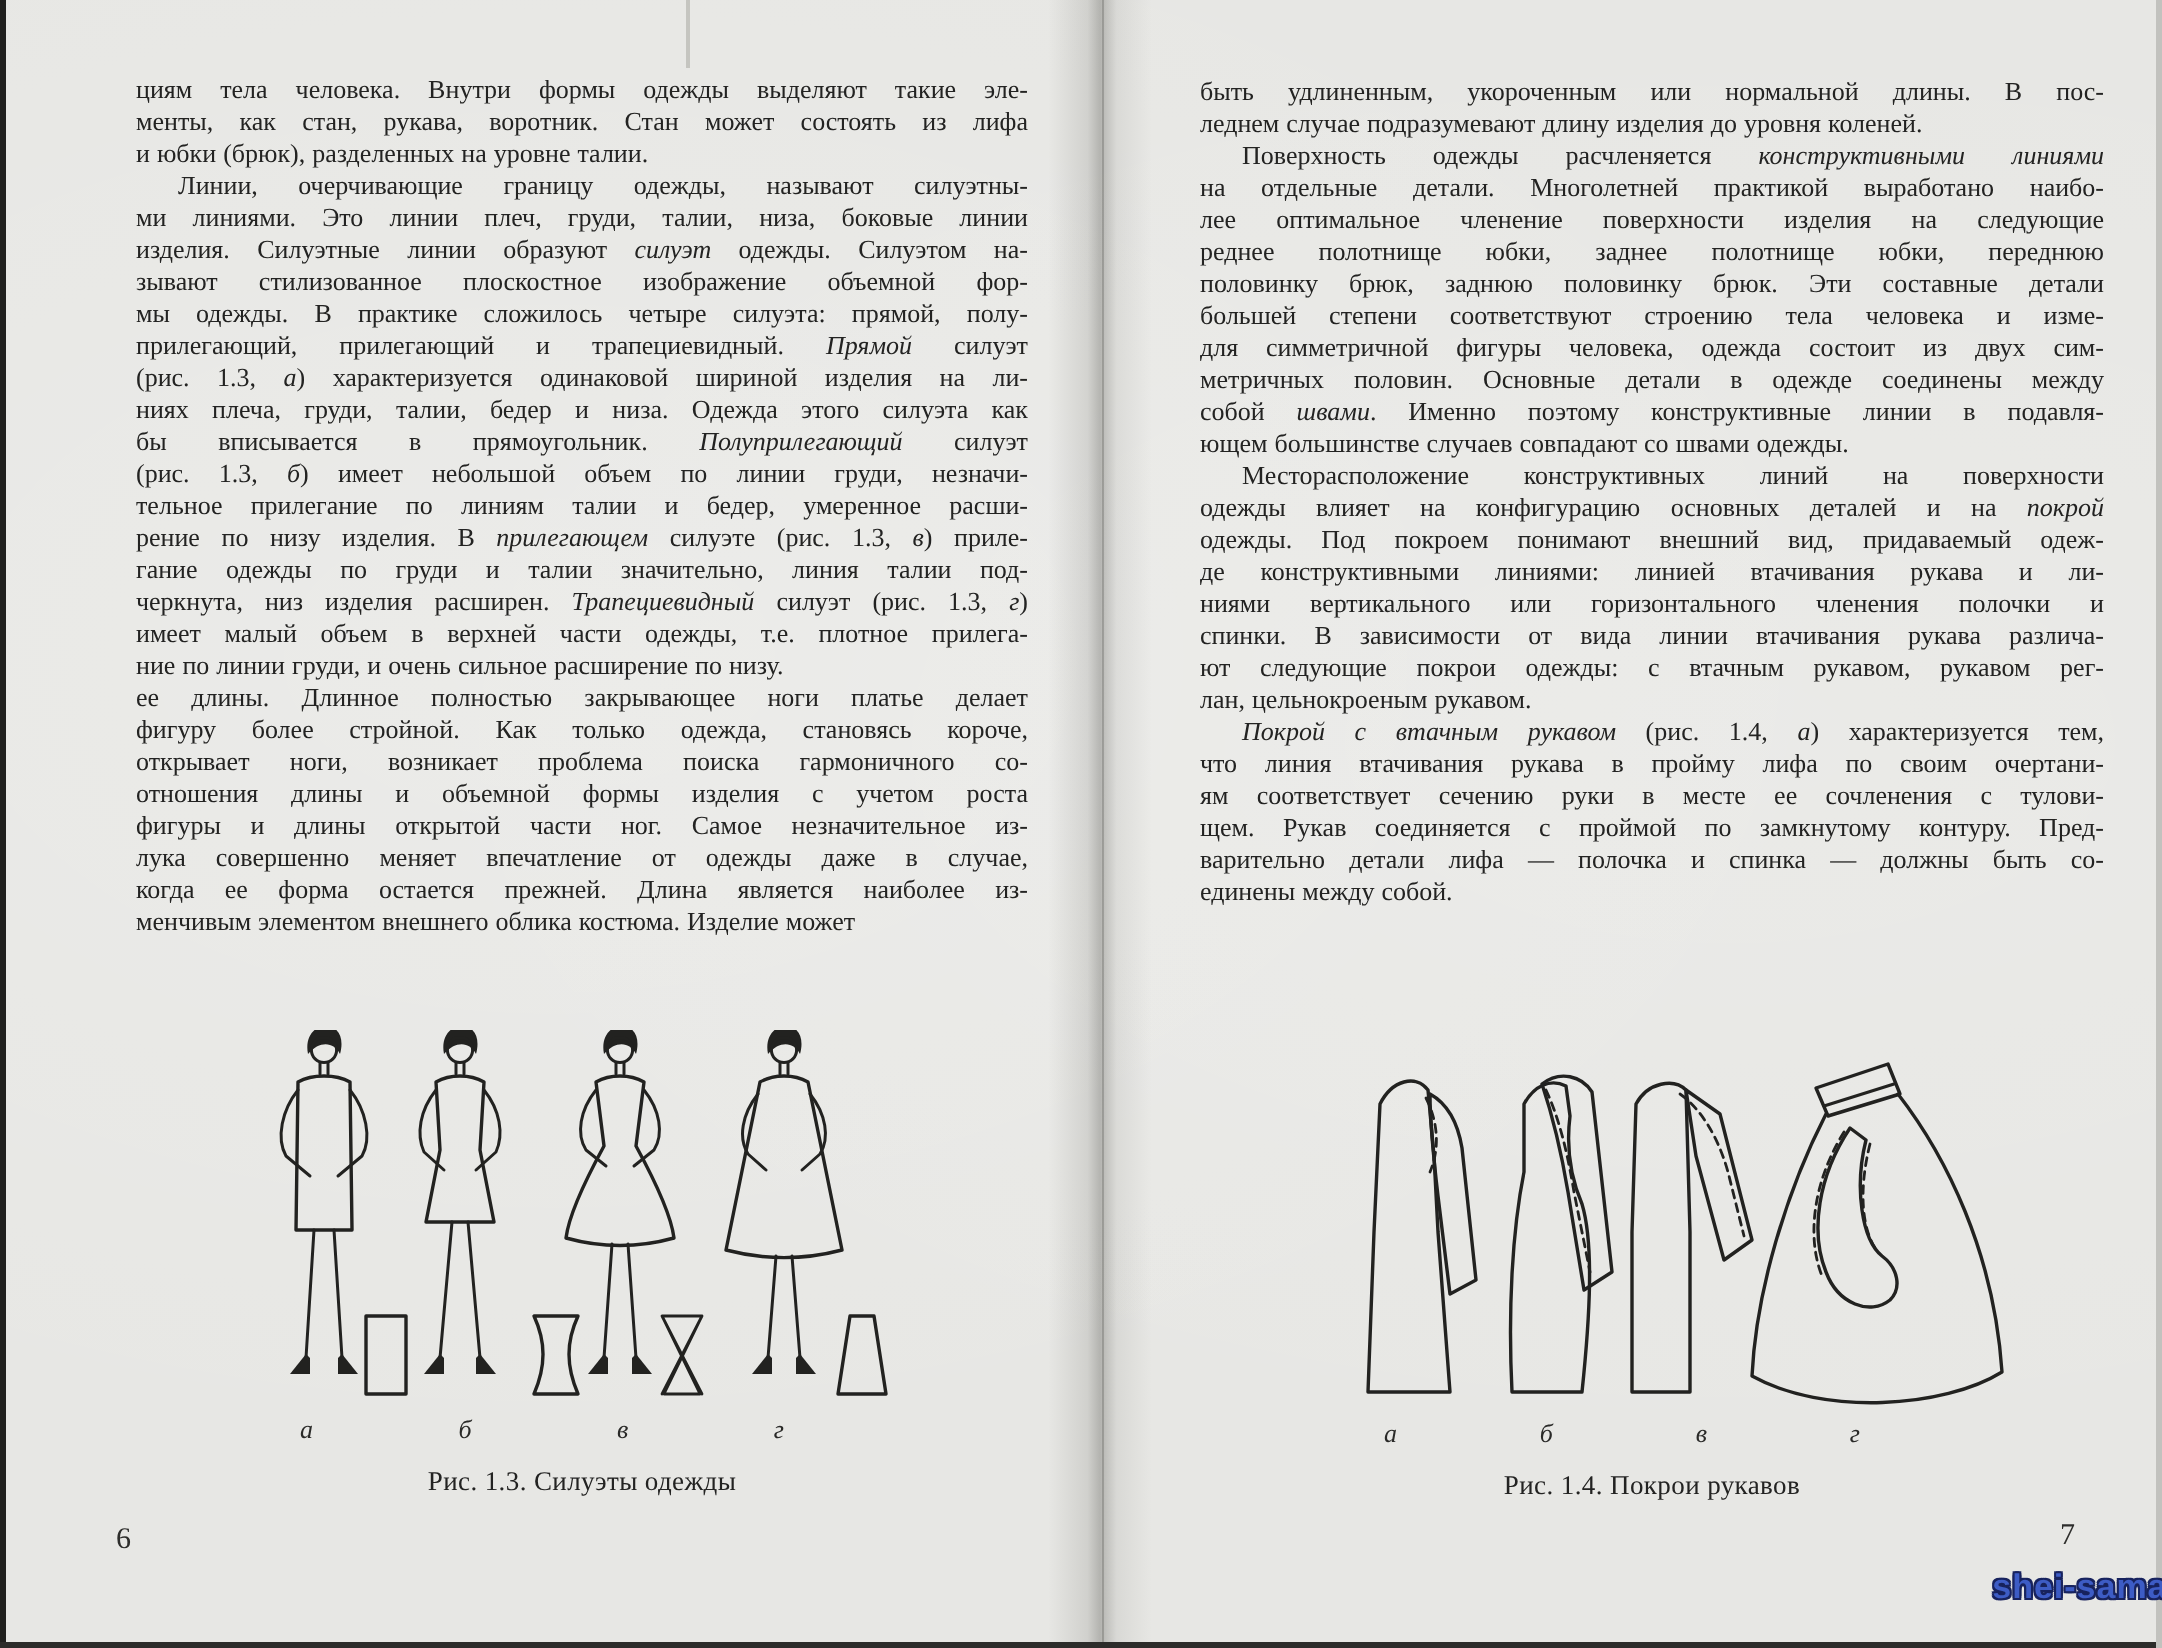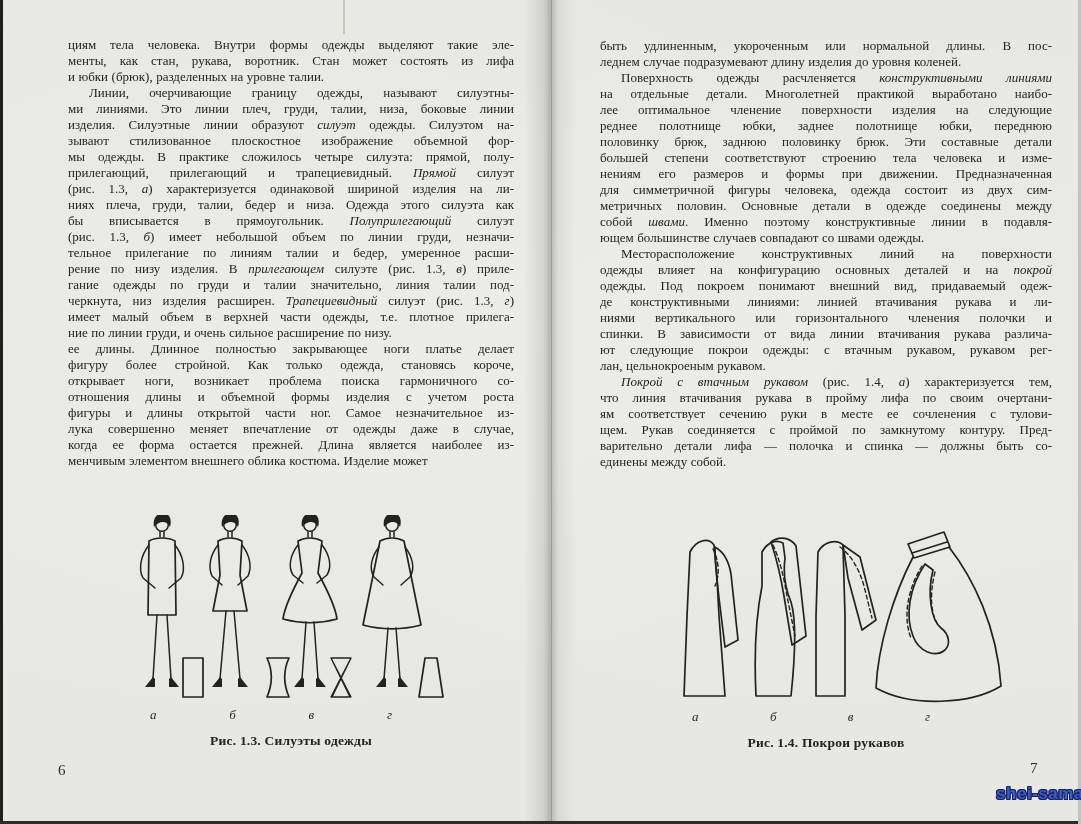--- a/index.html
+++ b/index.html
@@ -43,21 +43,20 @@
   .tline.indent{text-indent:21px;}
   .tline i{}
 
   .fig-labels{
     position:absolute;display:flex;justify-content:space-between;
     font-style:italic;font-size:13px;color:#2a2a28;
   }
   .fig-caption{
     position:absolute;text-align:center;font-size:13.5px;color:#232322;
     letter-spacing:0.2px;
-    font-weight:bold;
   }
   .pagenum{position:absolute;font-size:15px;color:#2e2e2c;}
 
   svg .ln{fill:none;stroke:#222220;stroke-width:1.5;stroke-linecap:round;stroke-linejoin:round;}
   svg .ln2{fill:none;stroke:#222220;stroke-width:1.7;stroke-linecap:round;stroke-linejoin:round;}
   svg .fill{fill:#222220;stroke:none;}
   svg .dash{fill:none;stroke:#222220;stroke-width:1.4;stroke-dasharray:4 3;stroke-linecap:round;}
 
   .watermark{
     position:absolute;right:2px;bottom:20px;
@@ -172,21 +171,20 @@
   <div>
     <div class="textcol" style="left:600px;top:38px;width:452px;">
         <div class="tline"><span>быть удлиненным, укороченным или нормальной длины. В пос-</span></div>
         <div class="tline lastline"><span>леднем случае подразумевают длину изделия до уровня коленей.</span></div>
         <div class="tline indent"><span>Поверхность одежды расчленяется </span><i>конструктивными линиями</i></div>
         <div class="tline"><span>на отдельные детали. Многолетней практикой выработано наибо-</span></div>
         <div class="tline"><span>лее оптимальное членение поверхности изделия на следующие</span></div>
         <div class="tline"><span>реднее полотнище юбки, заднее полотнище юбки, переднюю</span></div>
         <div class="tline"><span>половинку брюк, заднюю половинку брюк. Эти составные детали</span></div>
         <div class="tline"><span>большей степени соответствуют строению тела человека и изме-</span></div>
-        <div class="tline"><span>нениям его размеров и формы при движении. Предназначенная</span></div>
         <div class="tline"><span>для симметричной фигуры человека, одежда состоит из двух сим-</span></div>
         <div class="tline"><span>метричных половин. Основные детали в одежде соединены между</span></div>
         <div class="tline"><span>собой </span><i>швами</i><span>. Именно поэтому конструктивные линии в подавля-</span></div>
         <div class="tline lastline"><span>ющем большинстве случаев совпадают со швами одежды.</span></div>
         <div class="tline indent"><span>Месторасположение конструктивных линий на поверхности</span></div>
         <div class="tline"><span>одежды влияет на конфигурацию основных деталей и на </span><i>покрой</i></div>
         <div class="tline"><span>одежды. Под покроем понимают внешний вид, придаваемый одеж-</span></div>
         <div class="tline"><span>де конструктивными линиями: линией втачивания рукава и ли-</span></div>
         <div class="tline"><span>ниями вертикального или горизонтального членения полочки и</span></div>
         <div class="tline"><span>спинки. В зависимости от вида линии втачивания рукава различа-</span></div>

